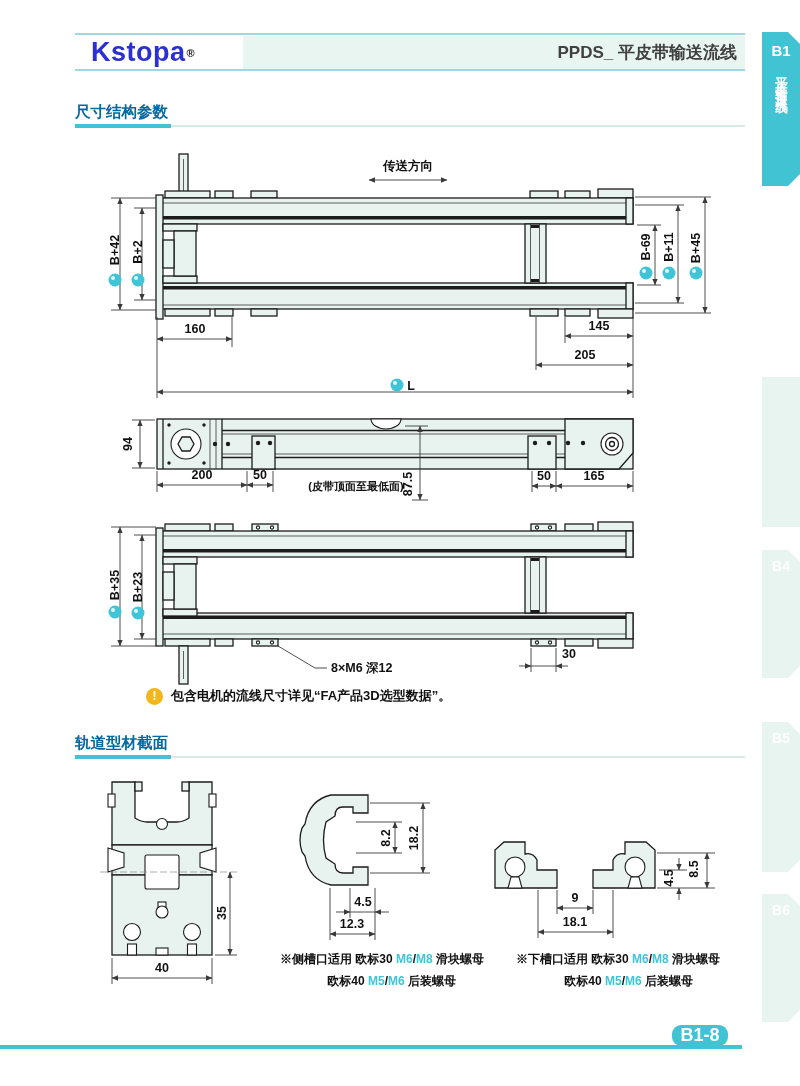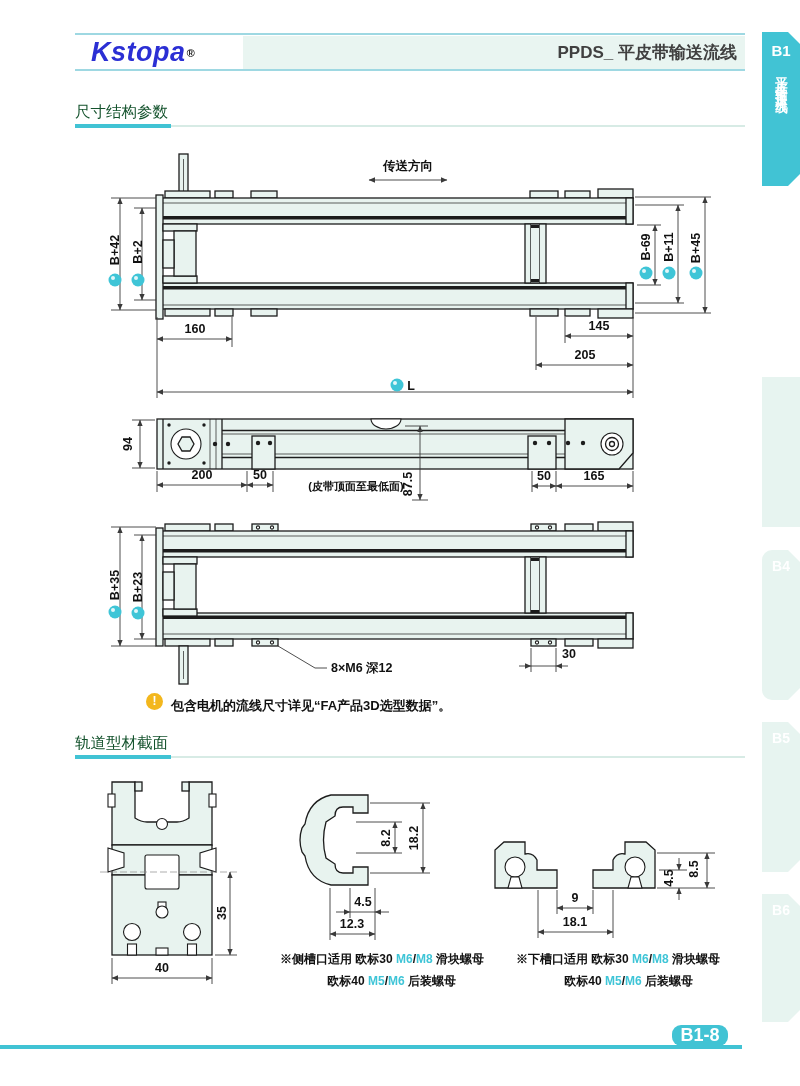--- a/index.html
+++ b/index.html
@@ -2,43 +2,43 @@
 <html><head>
 <meta charset="utf-8">
 <style>
   html,body{margin:0;padding:0;background:#fff;}
   #page{position:relative;width:800px;height:1086px;background:#fff;overflow:hidden;
         font-family:"Liberation Sans",sans-serif;color:#111;}
   
   .hline{position:absolute;height:2px;background:#9ed8e2;}
   .band{position:absolute;left:75px;top:36px;width:670px;height:33px;background:#e9f5f1;}
   .logo-area{position:absolute;left:0;top:0;bottom:0;width:152px;background:#fff;
-             display:flex;align-items:center;padding-left:16px;font-style:italic;}
+             display:flex;align-items:center;padding-left:16px;}
   .logo{font-weight:800;font-size:27px;color:#2b2fd4;letter-spacing:.5px;}
   .reg{font-weight:700;font-size:11px;color:#111;vertical-align:super;margin-left:1px;}
   .doc-title{position:absolute;right:8px;top:0;bottom:0;display:flex;align-items:center;
              font-size:17px;font-weight:700;color:#404040;}
   
   .tab{position:absolute;left:762px;width:38px;
        clip-path:polygon(0 0,calc(100% - 12px) 0,100% 12px,100% calc(100% - 12px),calc(100% - 12px) 100%,0 100%);
        text-align:center;}
   .tab .tlab{font-weight:700;color:#fff;}
   .tab-active{background:#41c3d4;}
   .tab-idle{background:#e7f4f0;}
   .vlab{writing-mode:vertical-rl;text-orientation:upright;color:#fff;font-weight:700;
         font-size:12.5px;letter-spacing:4px;margin:8px auto 0;}
   
-  .sec-title{position:absolute;font-size:15.5px;font-weight:400;color:#14532d;}
+  .sec-title{position:absolute;font-size:15.5px;font-weight:700;color:#0369a1;}
   .ubar{position:absolute;height:4px;background:#41c3d4;}
   .ubar-light{position:absolute;height:2px;background:#d7ebe5;}
   
   .notice{position:absolute;display:flex;align-items:center;gap:8px;}
   .bang{width:17px;height:17px;border-radius:50%;background:#f3b71d;color:#fff;
         font-weight:800;font-size:12px;display:flex;align-items:center;justify-content:center;flex:0 0 17px;}
-  .notice-txt{font-size:13px;font-weight:700;margin-top:10px;}
+  .notice-txt{font-size:13px;font-weight:700;}
   
   .fnote{position:absolute;font-size:12px;font-weight:700;line-height:22px;white-space:nowrap;}
   .fnote .l2{text-align:right;}
   .t{color:#3fc5d7;}
   
   .fline{position:absolute;height:4px;background:#41c3d4;}
   .badge{position:absolute;background:#41c3d4;color:#fff;font-weight:700;font-size:18px;
          border-radius:9px;display:flex;align-items:center;justify-content:center;}
   
   .fillp{fill:#e8f3ef;stroke:#1c1c1c;stroke-width:1.3;}
@@ -68,21 +68,21 @@
   </div>
   <div class="hline" style="left:75px;top:69px;width:670px;"></div>
 
   <div class="tab tab-active" style="top:32px;height:154px;">
     <div class="tlab" style="font-size:15px;margin-top:10px;">B1</div>
     <div class="vlab">平皮带输送流线</div>
   </div>
   <div class="tab tab-idle" style="top:377px;height:150px;padding-left:40px;">
     <div class="tlab" style="font-size:14px;margin-top:8px;">B3</div>
   </div>
-  <div class="tab tab-idle" style="top:550px;height:150px;border-radius:10px;">
+  <div class="tab tab-idle" style="top:550px;height:128px;">
     <div class="tlab" style="font-size:14px;margin-top:8px;">B4</div>
   </div>
   <div class="tab tab-idle" style="top:722px;height:150px;">
     <div class="tlab" style="font-size:14px;margin-top:8px;">B5</div>
   </div>
   <div class="tab tab-idle" style="top:894px;height:128px;">
     <div class="tlab" style="font-size:14px;margin-top:8px;">B6</div>
   </div>
 
   <div class="sec-title" style="left:75px;top:102px;">尺寸结构参数</div>

